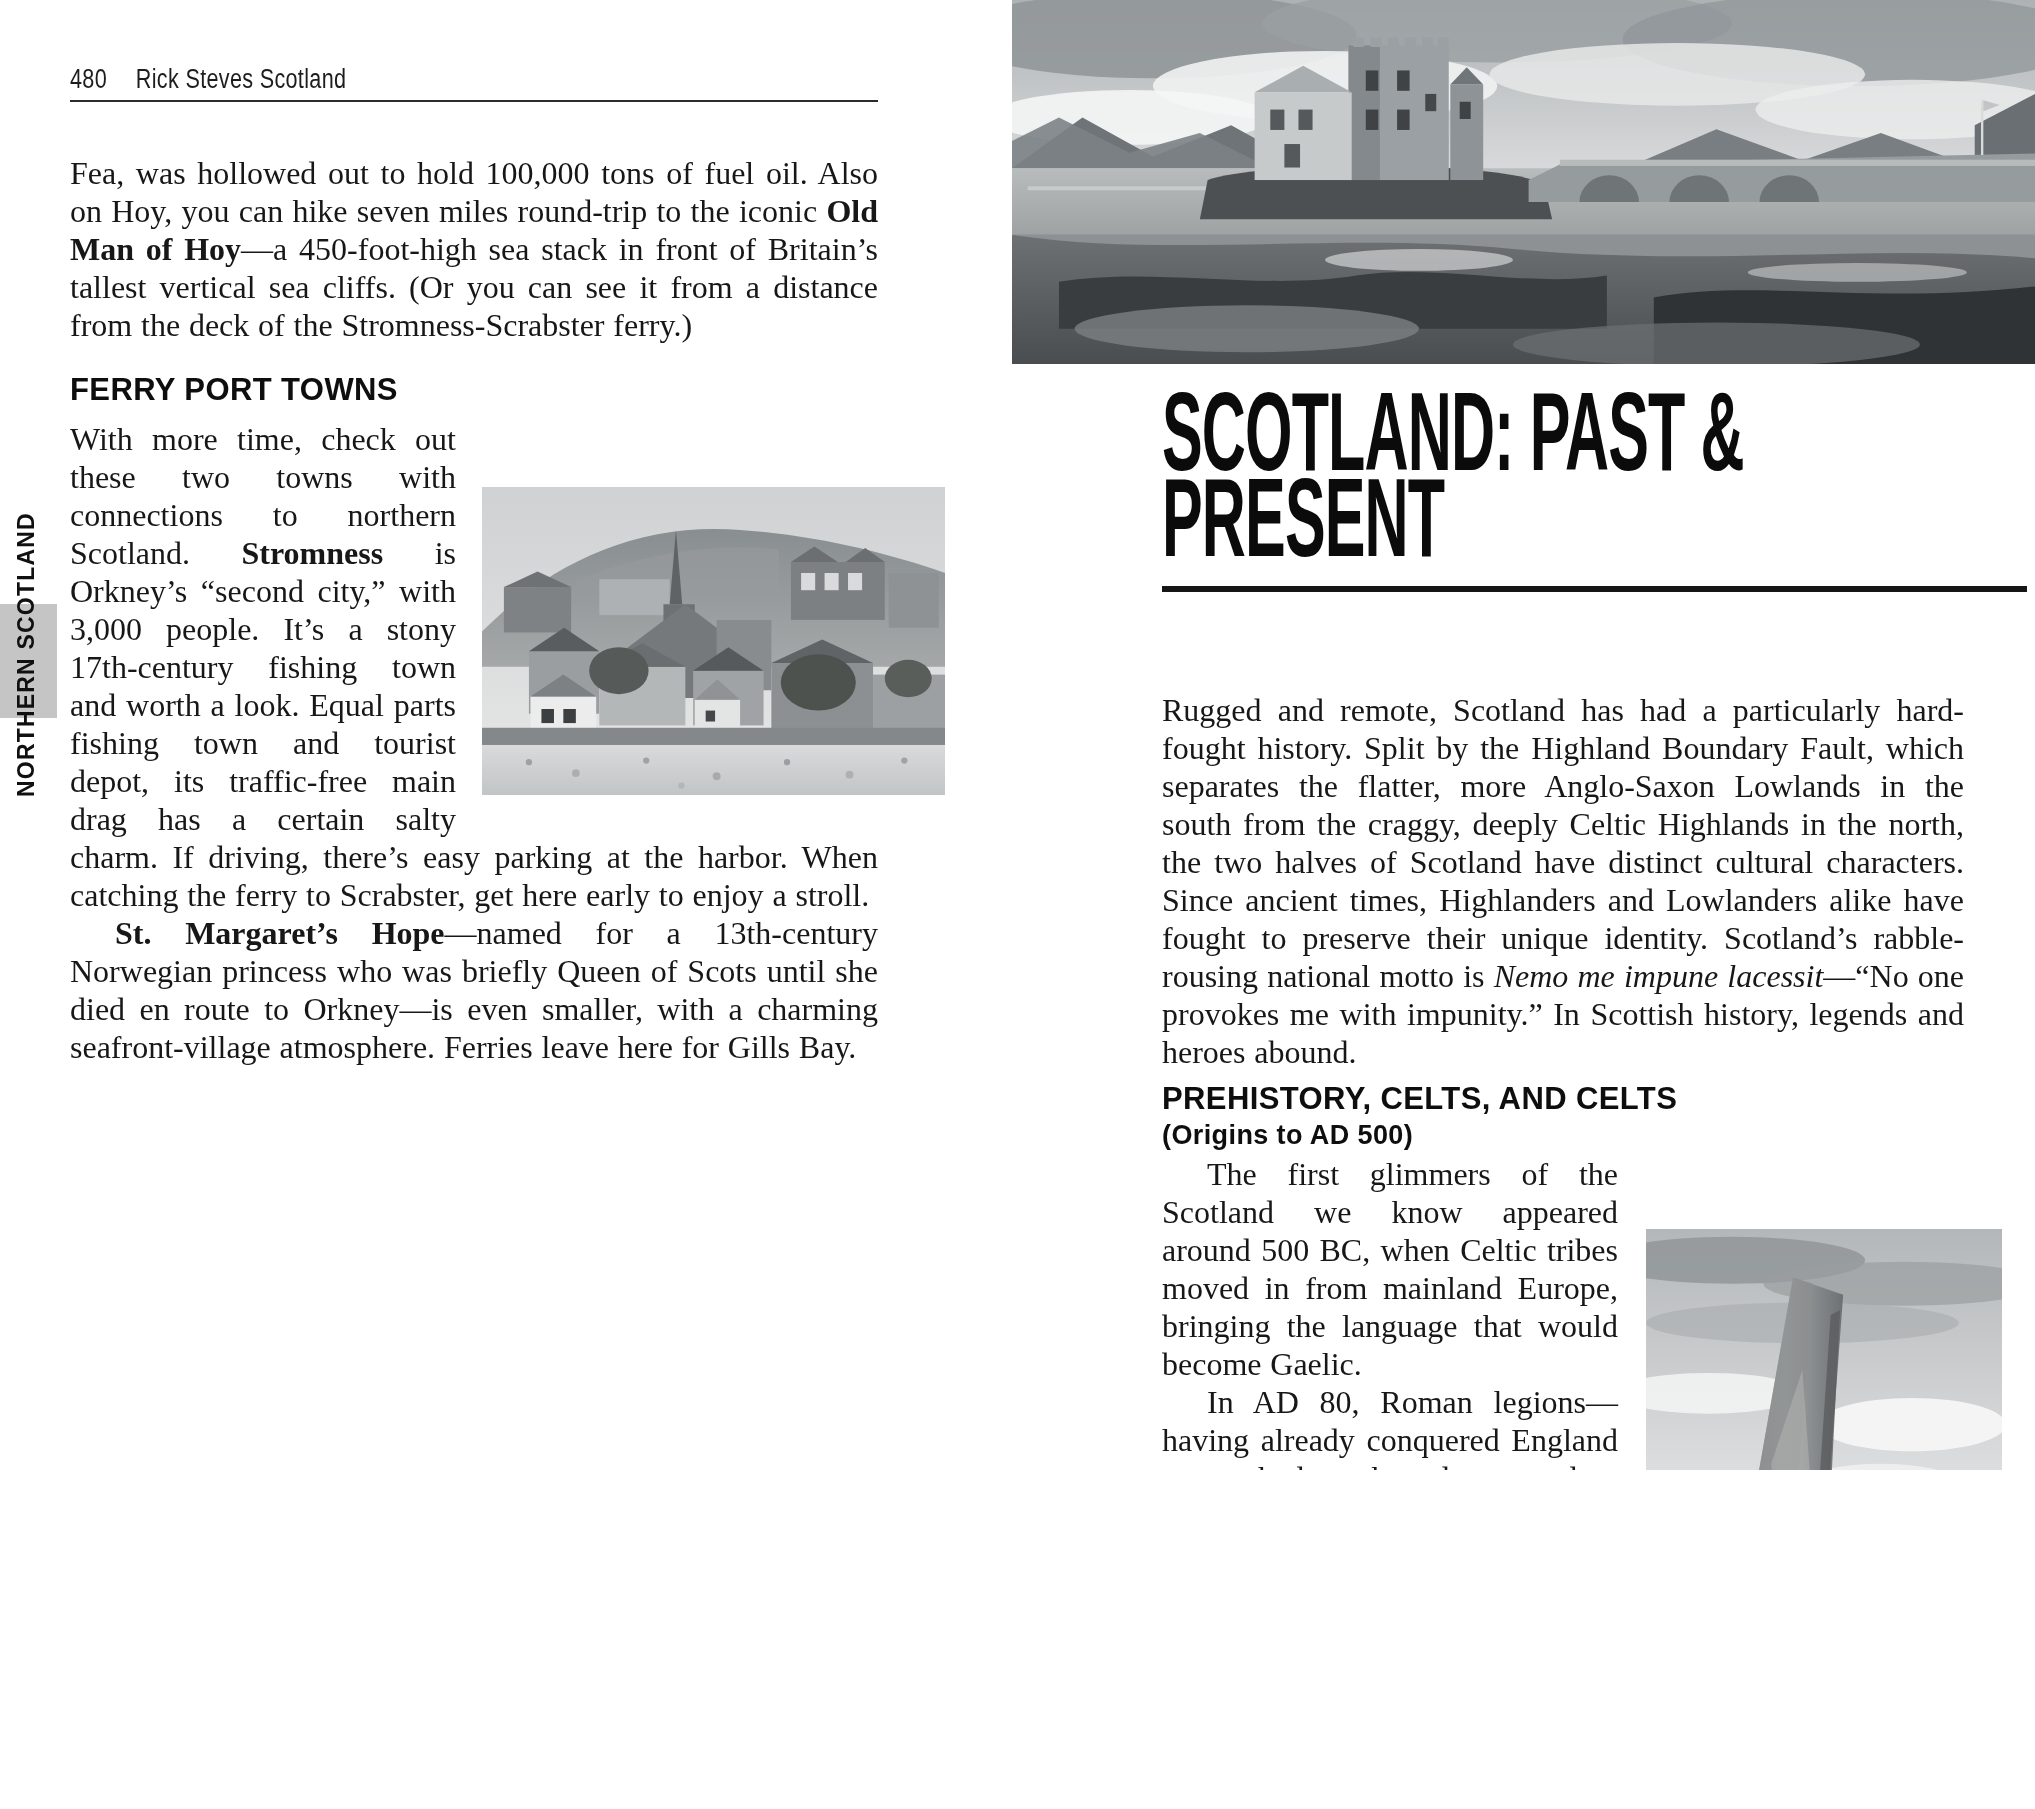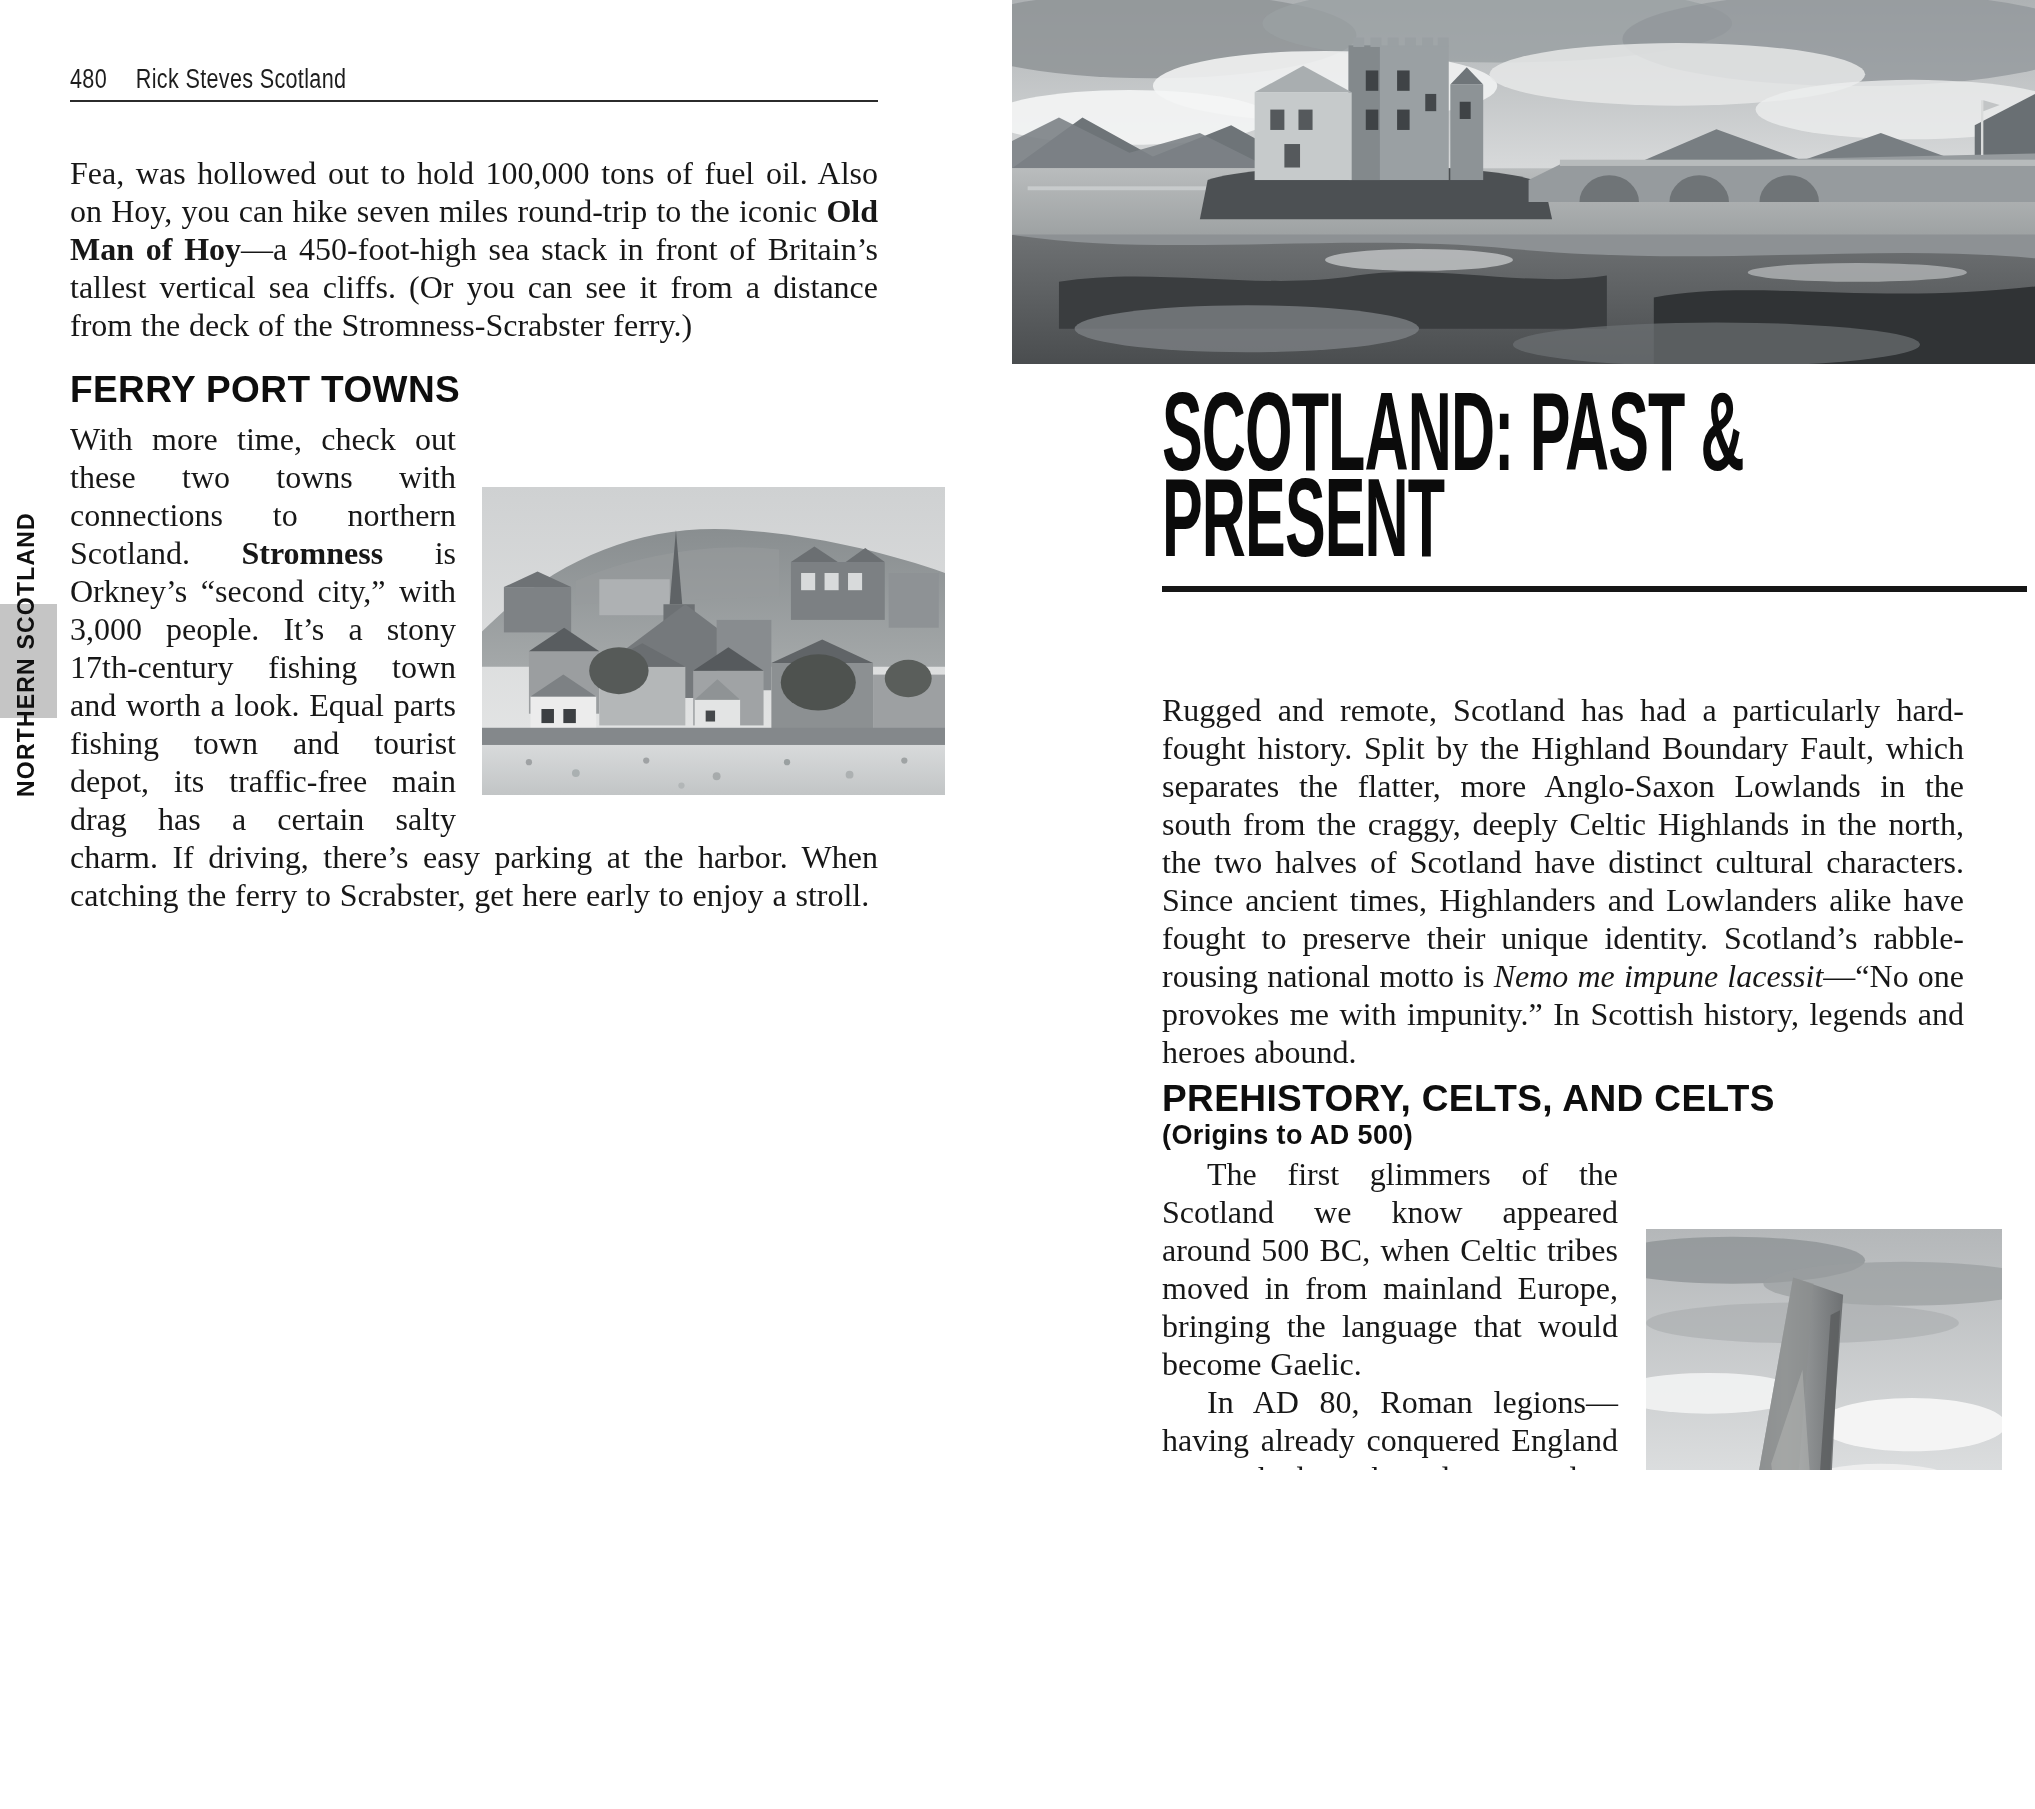--- a/index.html
+++ b/index.html
@@ -19,21 +19,21 @@
     line-height:38px;
     text-align:justify;
     color:#171717;
     word-spacing:0.8px;
   }
   .flow p.indent{text-indent:45px;}
   .flow h2{
     margin:0;
     font-family:"Liberation Sans", sans-serif;
     font-weight:700;
-    font-size:37px;
+    font-size:31px;
     line-height:38px;
     letter-spacing:0.4px;
     color:#0e0e0e;
   }
   .flow h3{
     margin:0;
     font-family:"Liberation Sans", sans-serif;
     font-weight:700;
     font-size:27px;
     line-height:34px;
@@ -191,20 +191,21 @@
           <circle cx="210" cy="350" r="4" fill="#9fa2a4"></circle>
             <circle cx="300" cy="370" r="5" fill="#a7abac"></circle>
           <circle cx="390" cy="352" r="4" fill="#9aa0a1"></circle>
             <circle cx="470" cy="368" r="5" fill="#adb1b2"></circle>
           <circle cx="540" cy="350" r="4" fill="#9fa3a4"></circle>
             <circle cx="255" cy="382" r="4" fill="#b2b6b7"></circle>
         </svg>
       </figure>
 
       <p><span>With more time, check out these two towns with connections to northern Scotland. </span><b>Stromness</b><span> is Orkney’s “second city,” with 3,000 people. It’s a stony 17th-century fishing town and worth a look. Equal parts fishing town and tourist depot, its traffic-free main drag has a certain salty charm. If driving, there’s easy parking at the harbor. When catching the ferry to Scrabster, get here early to enjoy a stroll.</span></p>
+      <p class="indent"><b>St. Margaret’s Hope</b><span>—named for a 13th-century Norwegian princess who was briefly Queen of Scots until she died en route to Orkney—is even smaller, with a charming seafront-village atmosphere. Ferries leave here for Gills Bay.</span></p>
     </div>
   </section>
 
   <section>
 
     <figure class="castle-fig">
       <svg viewBox="0 0 1307 465" preserveAspectRatio="none" xmlns="http://www.w3.org/2000/svg">
         <defs>
           <linearGradient id="caSky" x1="0" y1="0" x2="0" y2="1">
             <stop offset="0" stop-color="#aeb2b4"></stop>

